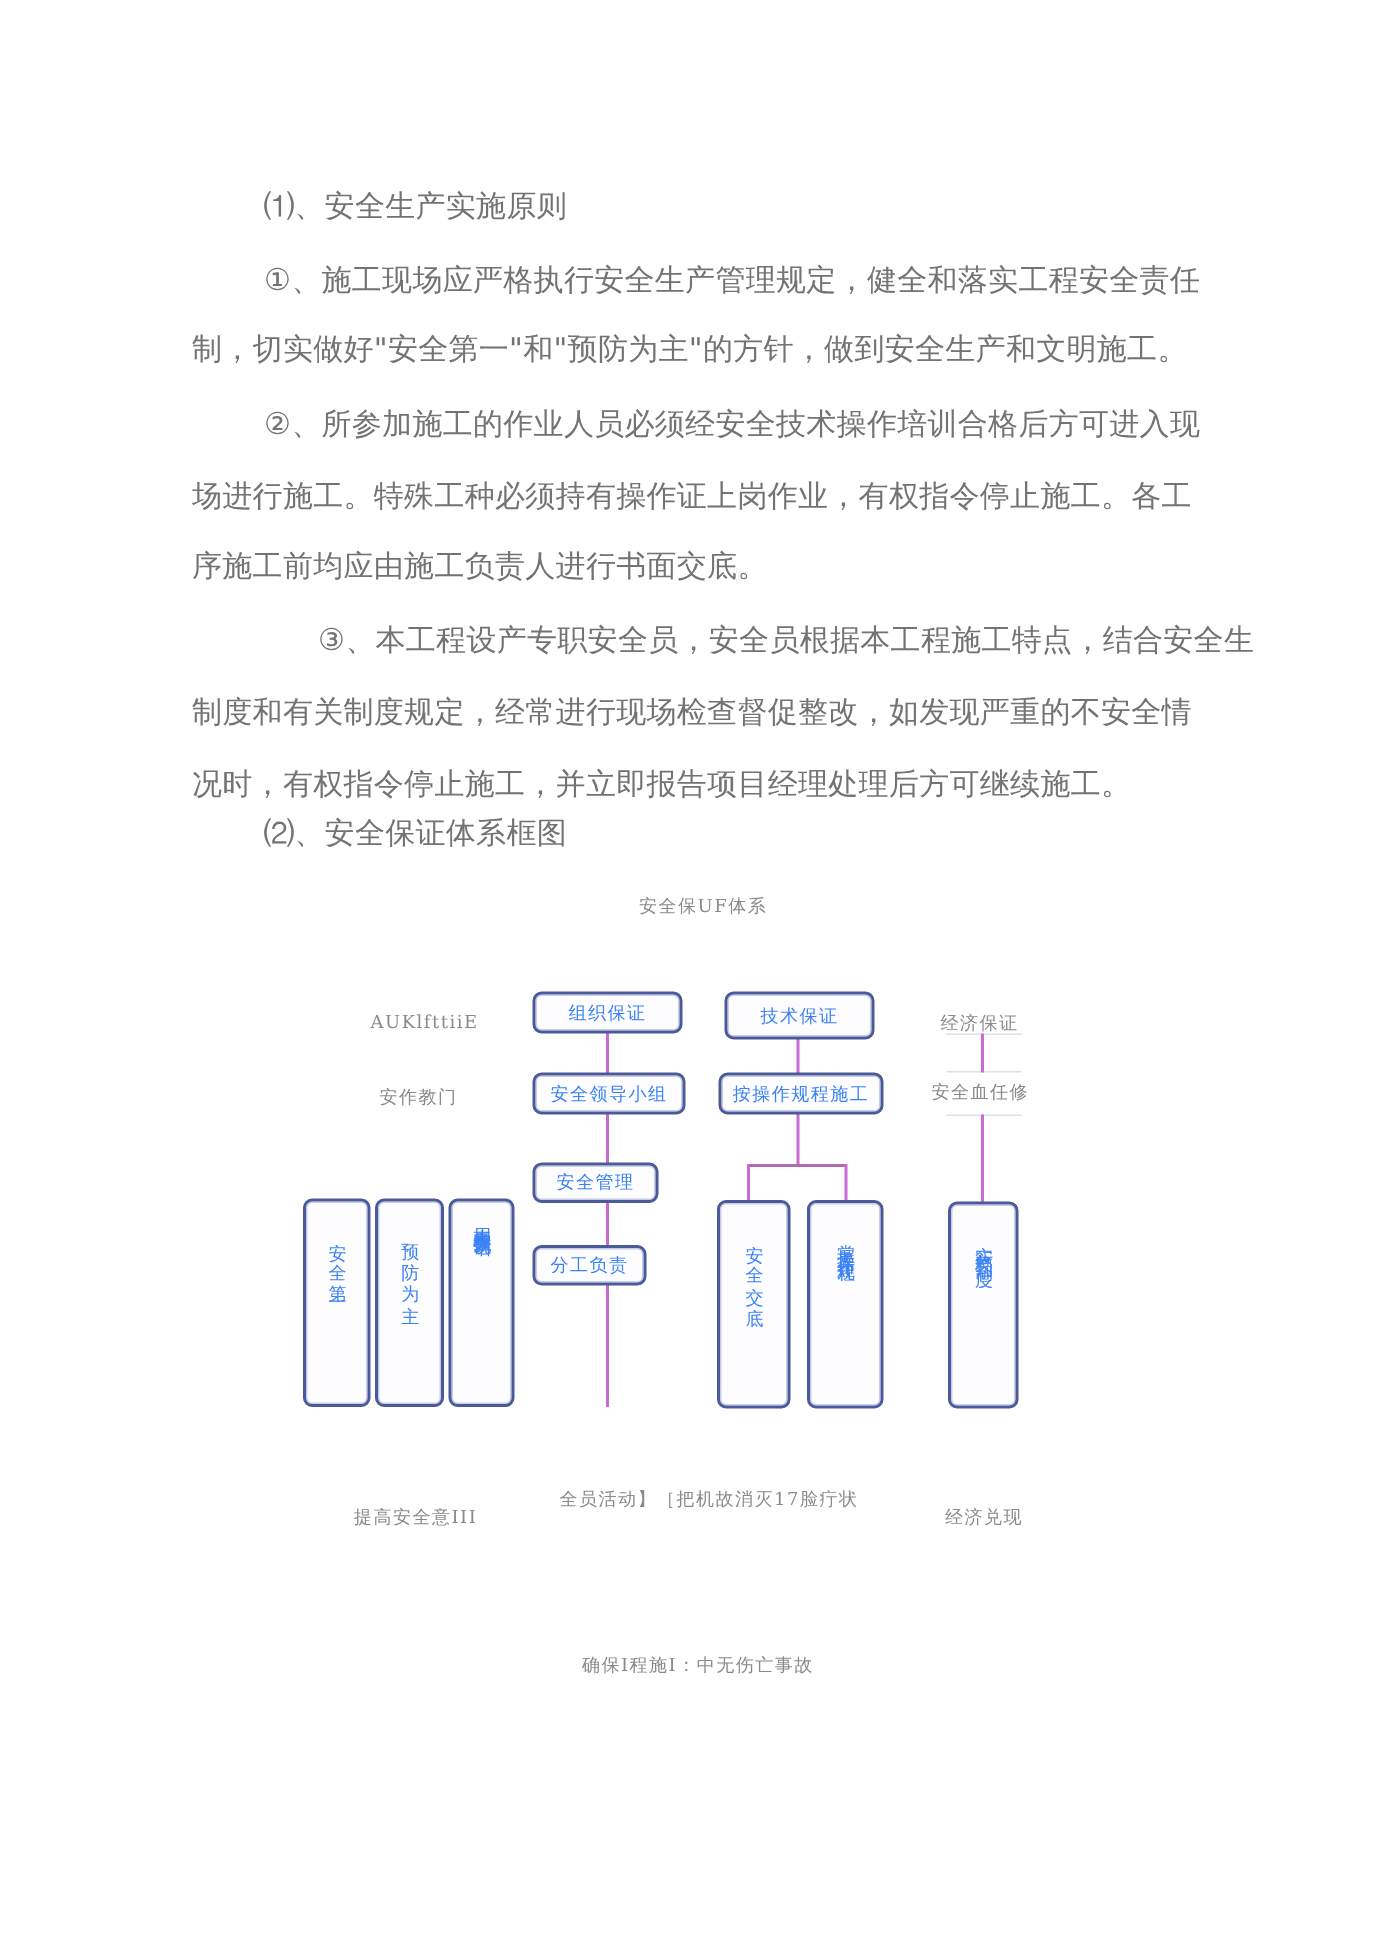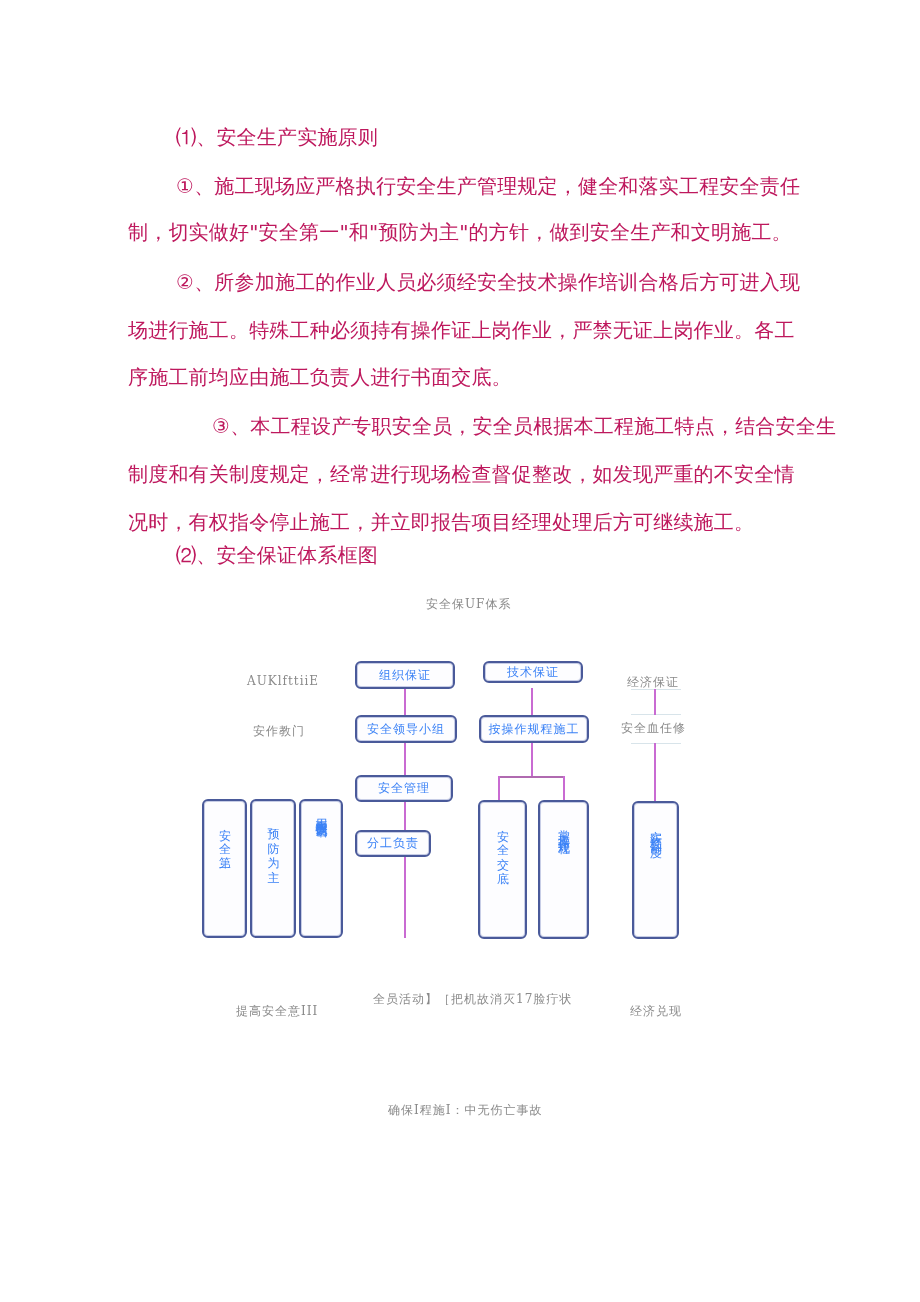--- a/index.html
+++ b/index.html
@@ -1,36 +1,36 @@
 <!DOCTYPE html>
 <html><head>
   <meta charset="utf-8">
   <style>
     html, body { margin: 0; padding: 0; background: #ffffff; }
     body { width: 920px; height: 1302px; position: relative; overflow: hidden; font-family: "DejaVu Sans", sans-serif; color: #1a1a1a; }
-    .para { position: absolute; font-size: 20px; line-height: 20px; white-space: nowrap; color: #be185d; letter-spacing: 0.2px; }
+    .para { position: absolute; font-size: 20px; line-height: 20px; white-space: nowrap; color: #737373; letter-spacing: 0.2px; }
     .caption { position: absolute; font-family: "DejaVu Serif", serif; font-size: 12px; color: #8a8a8a; white-space: nowrap; letter-spacing: 1px; }
     .box { position: absolute; border: 2.5px solid #4a5a9a; border-radius: 6px; background: #fdfdff; box-sizing: border-box; display: flex; align-items: center; justify-content: center; font-family: "DejaVu Serif", serif; font-size: 12px; color: #3b82f6; letter-spacing: 1px; box-shadow: 0 0 0 1px #c7cde6 inset; }
     .vbox { flex-direction: column; justify-content: flex-start; padding-top: 18px; }
     .vbox .vt { writing-mode: vertical-rl; text-orientation: upright; letter-spacing: 14px; font-size: 12px; }
     .vbox.tight .vt { letter-spacing: 3px; }
     .vline { position: absolute; width: 2px; background: #c96bd2; }
     .hline { position: absolute; height: 2px; background: #b06ab0; }
     .dash { position: absolute; height: 1px; background: #d8e4ea; }
   </style>
 </head>
 <body>
 
 <div class="para" style="left:176px; top:127px;">⑴、安全生产实施原则</div>
 
 <div class="para" style="left:176px; top:176px;">①、施工现场应严格执行安全生产管理规定，健全和落实工程安全责任</div>
 <div class="para" style="left:128px; top:222px;">制，切实做好"安全第一"和"预防为主"的方针，做到安全生产和文明施工。</div>
 
 <div class="para" style="left:176px; top:272px;">②、所参加施工的作业人员必须经安全技术操作培训合格后方可进入现</div>
-<div class="para" style="left:128px; top:320px;">场进行施工。特殊工种必须持有操作证上岗作业，严禁无证上岗作业。各工</div>
+<div class="para" style="left:128px; top:320px;">场进行施工。特殊工种必须持有操作证上岗作业，有权指令停止施工。各工</div>
 <div class="para" style="left:128px; top:367px;">序施工前均应由施工负责人进行书面交底。</div>
 
 <div class="para" style="left:176px; top:416px;margin-left:36px;">③、本工程设产专职安全员，安全员根据本工程施工特点，结合安全生</div>
 <div class="para" style="left:128px; top:464px;">制度和有关制度规定，经常进行现场检查督促整改，如发现严重的不安全情</div>
 <div class="para" style="left:128px; top:512px;">况时，有权指令停止施工，并立即报告项目经理处理后方可继续施工。</div>
 
 <div class="para" style="left:176px; top:545px;">⑵、安全保证体系框图</div>
 
 <div>
   <div class="caption" style="left:426px; top:596px;">安全保UF体系</div>
@@ -57,28 +57,28 @@
 
   <div class="vline" style="left:654px; top:689px; height:26px;"></div>
   <div class="vline" style="left:654px; top:743px; height:59px;"></div>
 
   <div class="box" style="left:355px; top:661px; width:100px; height:28px;">
     <span>组织保证</span>
   </div>
   <div class="box" style="left:355px; top:715px; width:102px; height:28px;">
     <span>安全领导小组</span>
   </div>
-  <div class="box" style="left:355px; top:775px; width:98px; height:27px;">
+  <div class="box" style="left:355px; top:775px; width:84px; height:27px;">
     <span>安全管理</span>
   </div>
   <div class="box" style="left:355px; top:830px; width:76px; height:27px;">
     <span>分工负责</span>
   </div>
 
-  <div class="box" style="left:483px; top:661px; width:100px; height:22px;">
+  <div class="box" style="left:483px; top:661px; width:100px; height:32px;">
     <span>技术保证</span>
   </div>
   <div class="box" style="left:479px; top:715px; width:110px; height:28px;">
     <span>按操作规程施工</span>
   </div>
   <div class="box vbox" style="left:478px; top:800px; width:49px; height:139px;">
     <span class="vt">安全交底</span>
   </div>
   <div class="box vbox tight" style="left:538px; top:800px; width:51px; height:139px;">
     <span class="vt">掌握操作规程</span>

